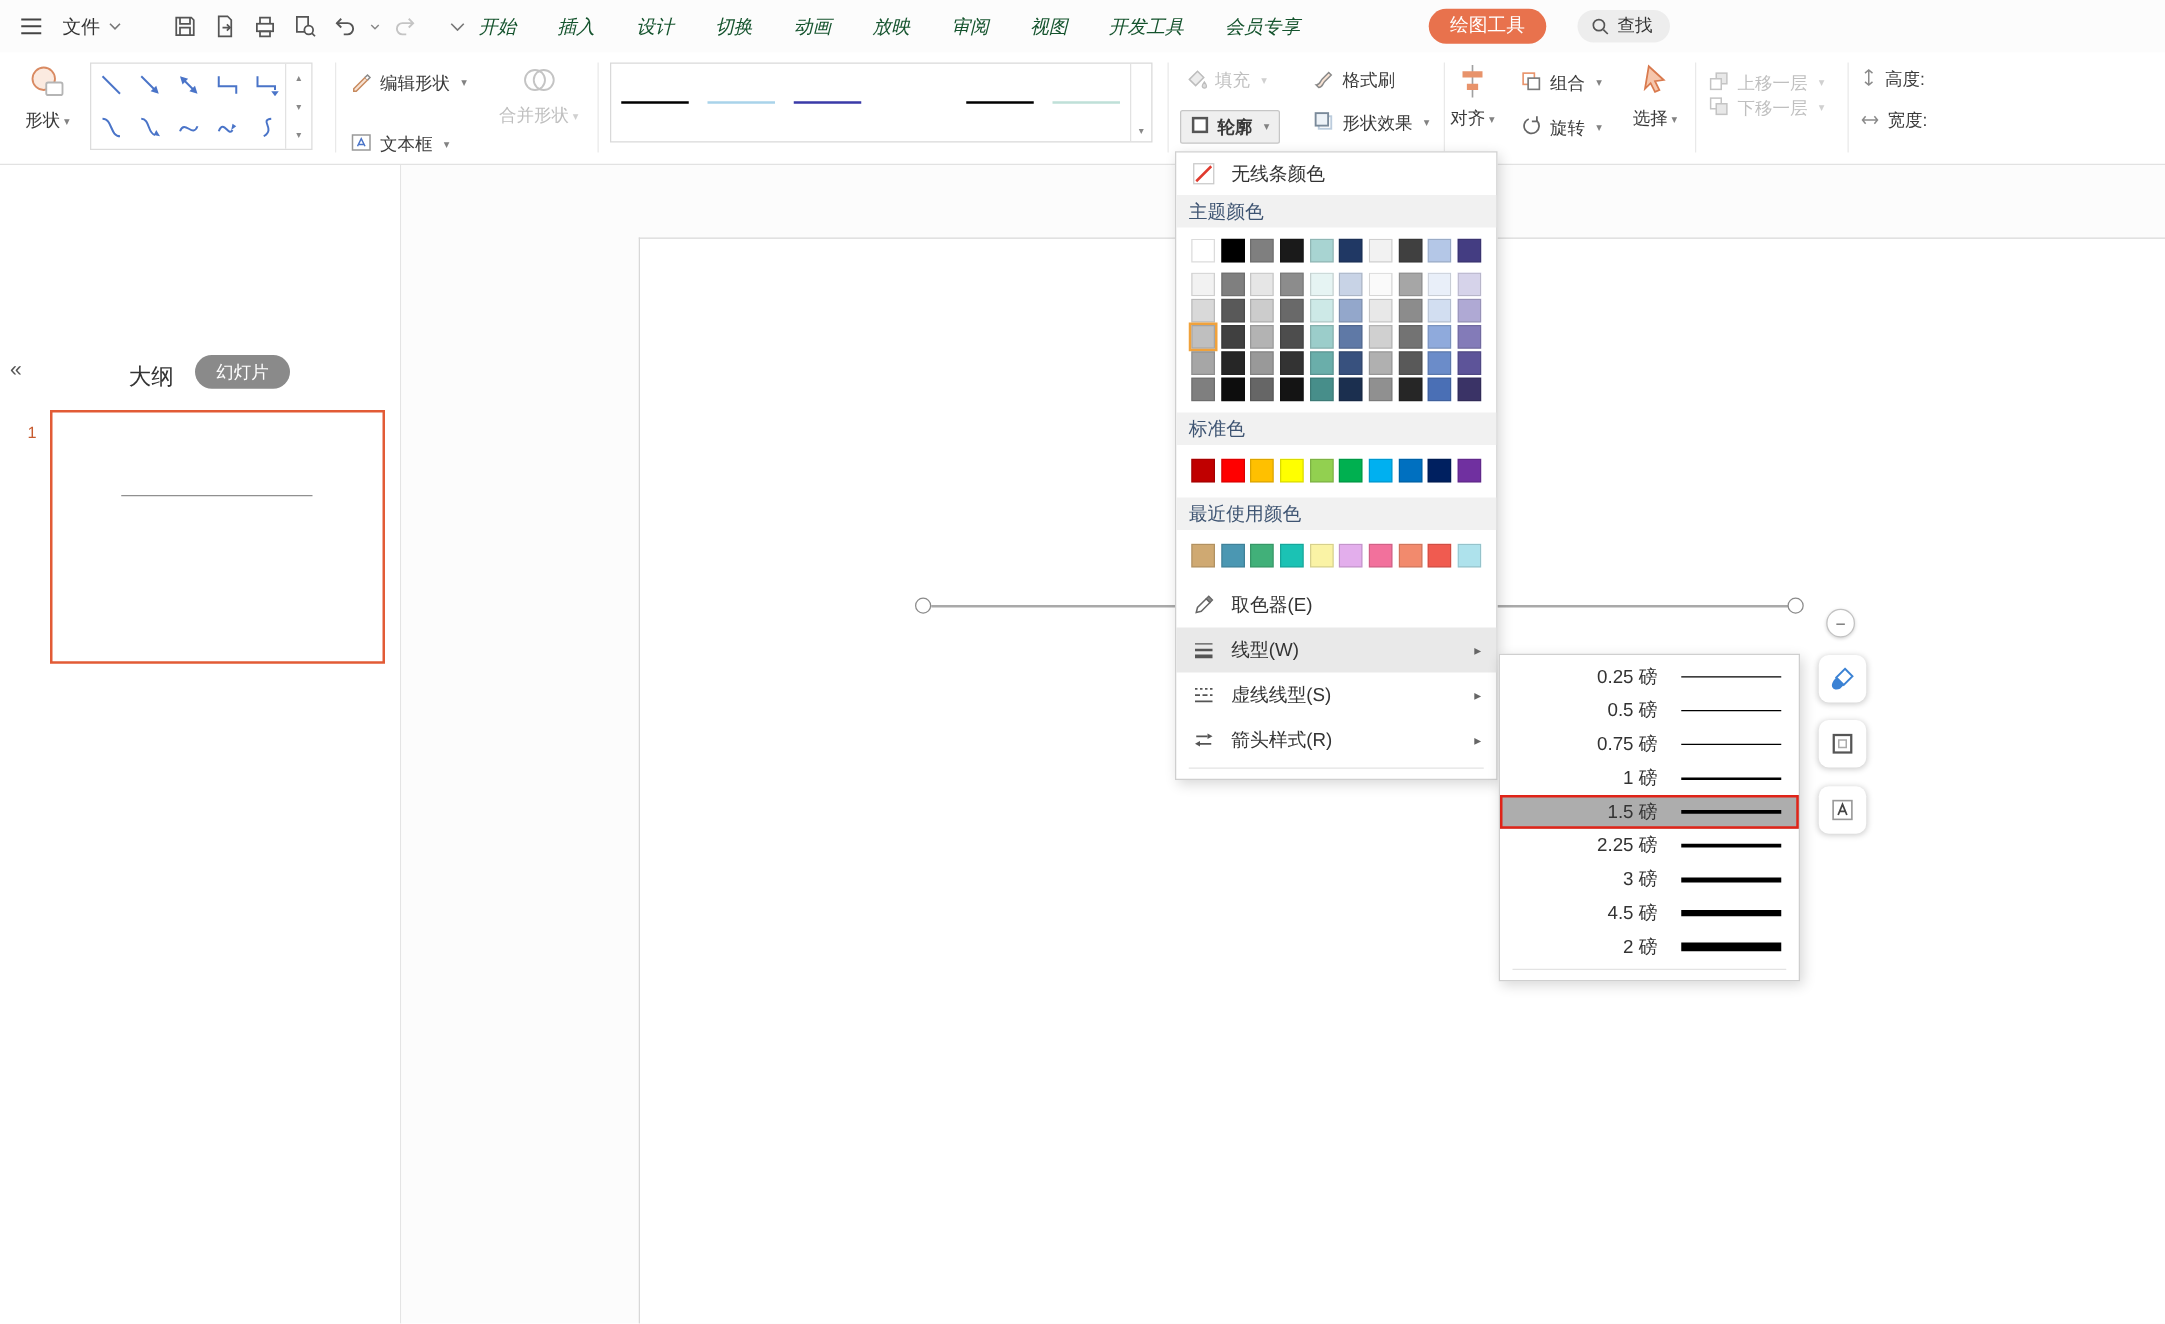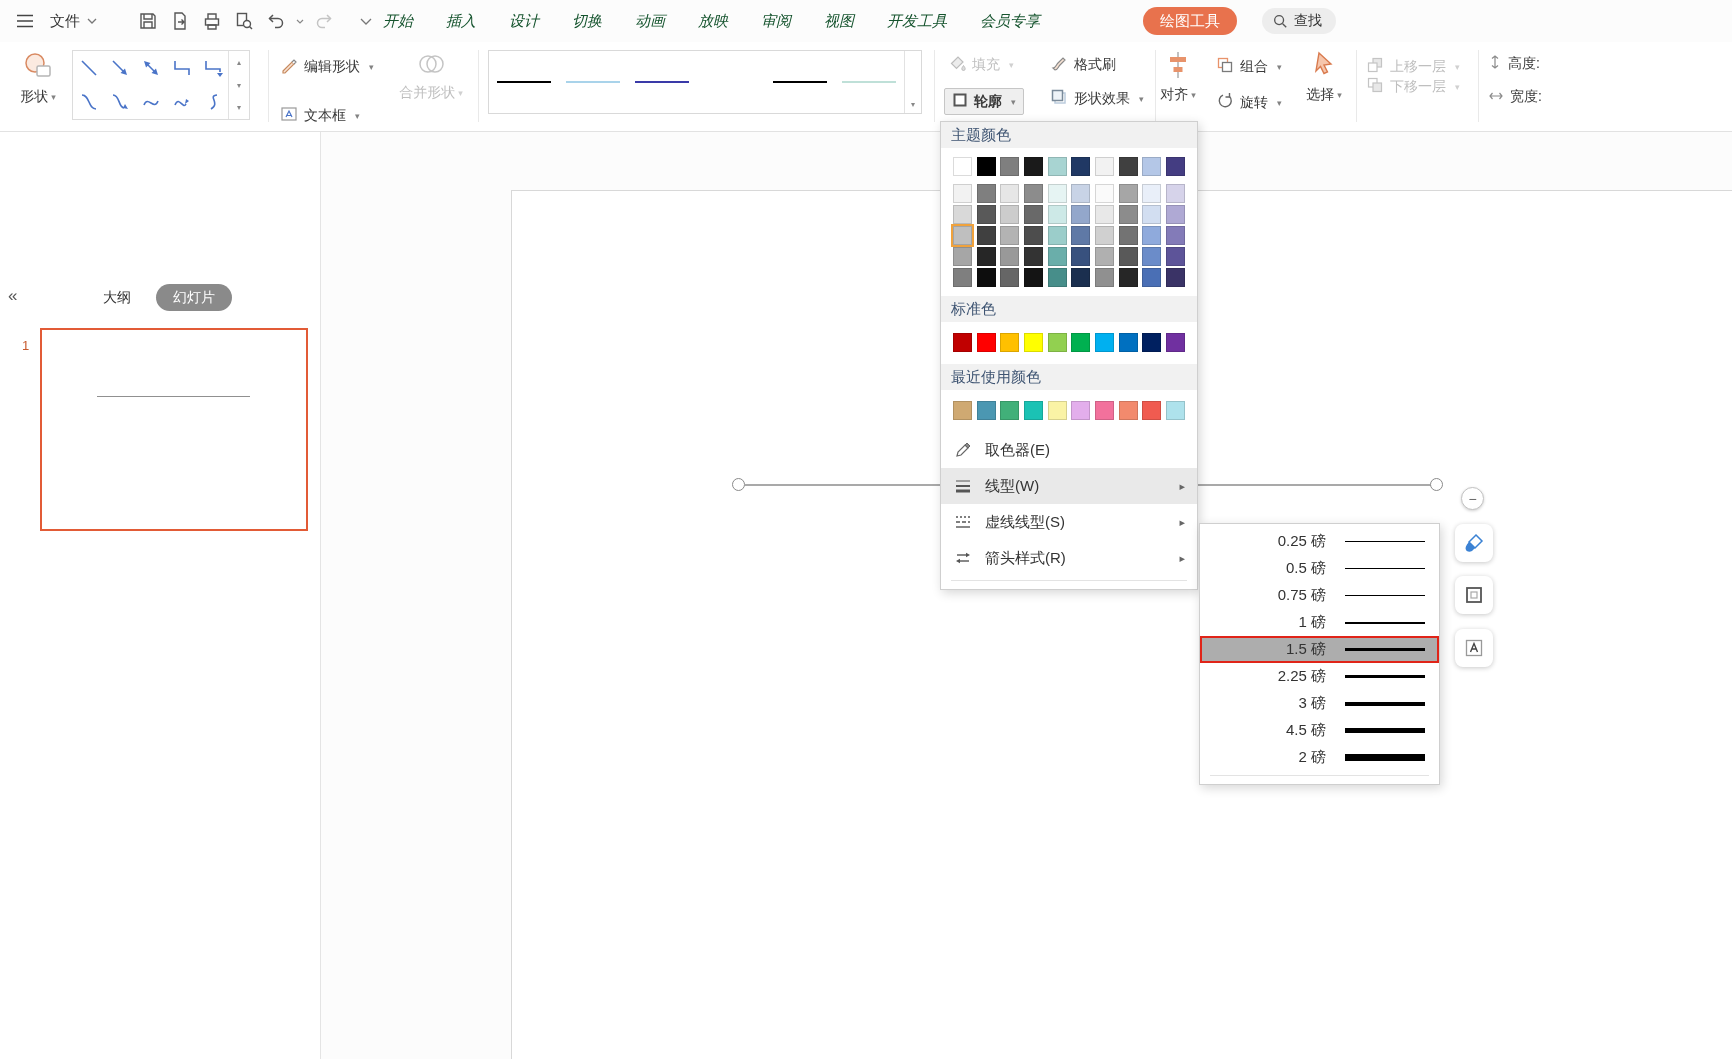--- a/index.html
+++ b/index.html
@@ -34,21 +34,21 @@
   .sg-sbtn{flex:1;display:flex;align-items:center;justify-content:center;font-size:8px;color:#888;cursor:pointer;}
   .line-gallery{position:absolute;border:1px solid #d9d9d9;background:#fff;display:flex;}
   .lg-items{display:flex;flex:1;height:100%;}
   .lg-slot{width:69px;height:100%;display:flex;align-items:center;justify-content:center;cursor:pointer;}
   .lg-line{width:54px;height:2px;}
   .lg-strip{width:17px;border-left:1px solid #e2e2e2;display:flex;align-items:flex-end;justify-content:center;padding-bottom:4px;font-size:8px;color:#888;cursor:pointer;}
 
   
   .left-panel{position:absolute;left:0;top:132px;width:321px;height:927px;background:#fff;border-right:1px solid #e4e4e4;}
   .panel-collapse{position:absolute;left:8px;top:154px;font-size:17px;color:#555;cursor:pointer;}
-  .tab-outline{position:absolute;left:103px;top:157px;font-size:14px;color:#333;cursor:pointer;}
+  .tab-outline{position:absolute;left:103px;top:157px;font-size:18px;color:#333;cursor:pointer;}
   .tab-slides{position:absolute;left:156px;top:152px;height:27px;line-height:27px;padding:0 17px;background:#8a8a8a;color:#fff;border-radius:14px;font-size:14px;cursor:pointer;}
   .slide-num{position:absolute;left:22px;top:206px;font-size:13px;color:#C75A2E;}
   .thumb{position:absolute;left:40px;top:196px;width:268px;height:203px;background:#fff;border:2px solid #E25B36;cursor:pointer;}
   .thumb-line{position:absolute;left:55px;top:66px;width:153px;height:1px;background:#909090;}
 
   
   .canvas{position:absolute;left:321px;top:132px;width:1411px;height:927px;background:#fcfcfc;}
   .slide{position:absolute;left:190px;top:58px;width:1221px;height:869px;background:#fff;border-left:1px solid #d8d8d8;border-top:1px solid #d8d8d8;}
   .sel-line{position:absolute;left:745px;top:484px;width:686px;height:2px;background:#a9a9a9;z-index:3;cursor:move;}
   .handle{position:absolute;width:13px;height:13px;border-radius:50%;background:#fff;border:1.5px solid #8a8a8a;z-index:4;cursor:pointer;}
@@ -439,20 +439,29 @@
       </svg>
   </div>
   <div class="float-btn" style="top:629px;">
     <svg width="20" height="20" viewBox="0 0 20 20">
         <rect x="2.5" y="2.5" width="15" height="15" fill="none" stroke="#999" stroke-width="1.3"></rect>
         <path d="M6.5 14 10 5.5 13.5 14M7.8 11h4.4" fill="none" stroke="#444" stroke-width="1.4"></path>
       </svg>
   </div>
 
   <div class="menu outline-menu">
+    <div class="menu-row first">
+      <span class="mr-icon">
+          <svg width="18" height="18" viewBox="0 0 18 18">
+            <rect x="1" y="1" width="16" height="16" fill="#fff" stroke="#c9c9c9"></rect>
+            <path d="M3 15 15 3" stroke="#E03A2E" stroke-width="2"></path>
+          </svg>
+        </span>
+      <span>无线条颜色</span>
+    </div>
     <div class="section-head">主题颜色</div>
     <div class="swatch-grid theme-main">
         <div class="swatch" style="background: rgb(255, 255, 255);"></div>
         <div class="swatch" style="background: rgb(0, 0, 0);"></div>
         <div class="swatch" style="background: rgb(127, 127, 127);"></div>
         <div class="swatch" style="background: rgb(26, 26, 26);"></div>
         <div class="swatch" style="background: rgb(168, 212, 210);"></div>
         <div class="swatch" style="background: rgb(32, 56, 100);"></div>
         <div class="swatch" style="background: rgb(242, 242, 242);"></div>
         <div class="swatch" style="background: rgb(64, 64, 64);"></div>

